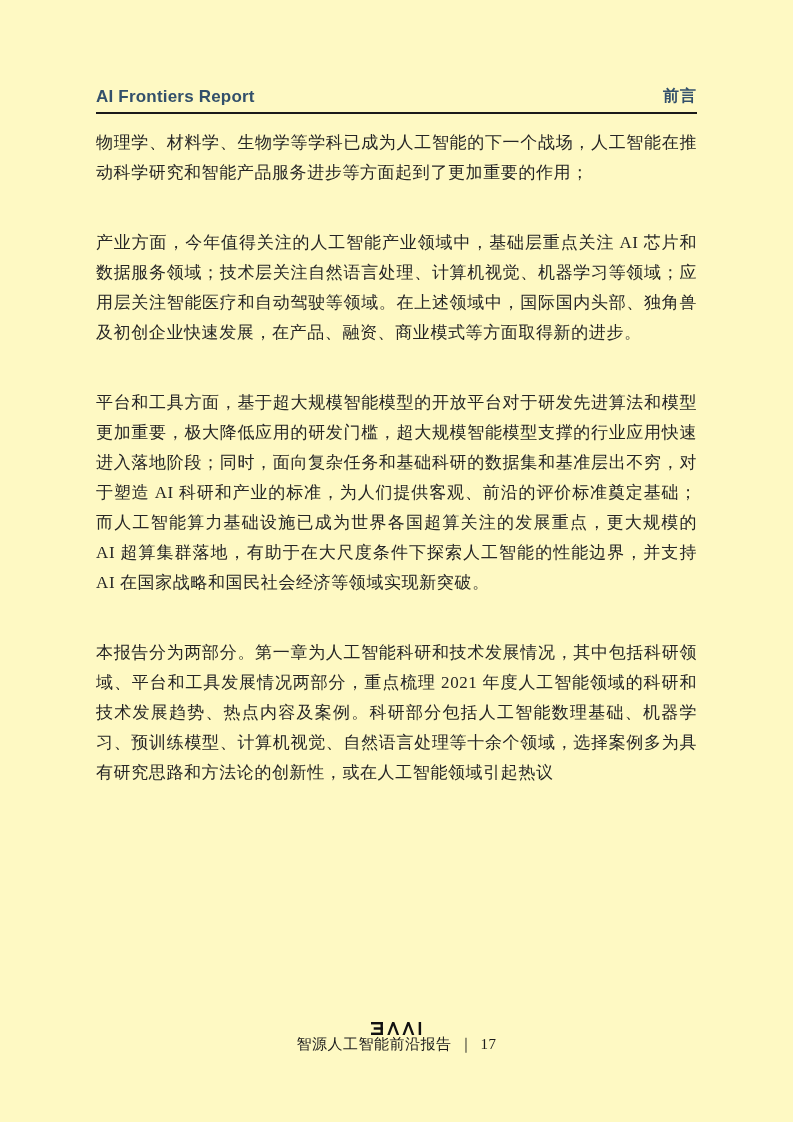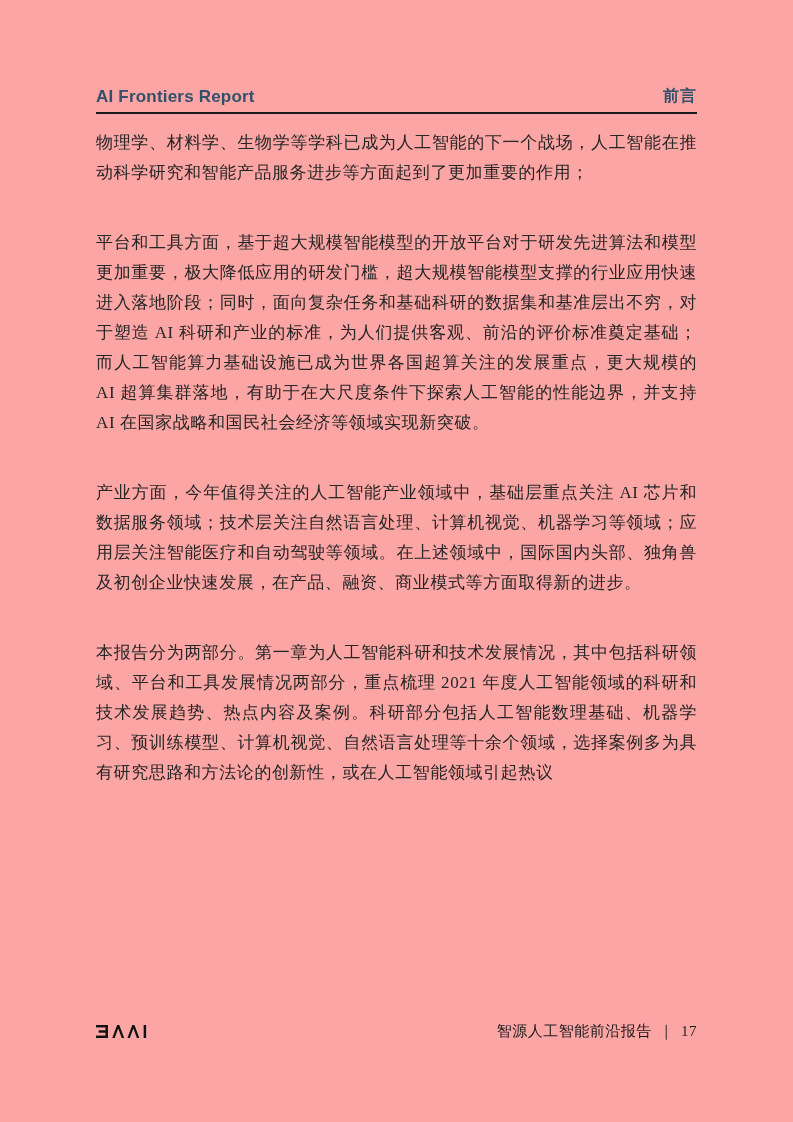--- a/index.html
+++ b/index.html
@@ -5,21 +5,21 @@
   * { margin: 0; padding: 0; box-sizing: border-box; }
   html, body { background: #ffffff; }
   body {
     width: 793px; height: 1122px;
     font-family: "Liberation Serif", "DejaVu Serif", serif;
     overflow: hidden;
   }
   .page {
     position: relative;
     width: 793px; height: 1122px;
-    background: #fca5a5;
+    background: #fef9c3;
     padding: 86px 96px 0 96px;
   }
   
   .page-header {
     display: flex;
     justify-content: space-between;
     align-items: flex-end;
     border-bottom: 2px solid #1a1a1a;
     padding-bottom: 5px;
   }
@@ -51,20 +51,21 @@
   }
   .page-body p:last-child { margin-bottom: 0; }
   
   .page-footer {
     position: absolute;
     left: 96px; right: 96px;
     top: 1022px;
     display: flex;
     justify-content: space-between;
     align-items: center;
+    flex-direction: column;
   }
   .baai-logo { display: flex; align-items: center; }
   .baai-logo svg { display: block; }
   .footer-right {
     font-size: 15px;
     color: #1a1a1a;
     letter-spacing: 0.5px;
   }
   .footer-sep {
     display: inline-block;
@@ -78,22 +79,22 @@
 
 <div class="page">
 
   <header class="page-header">
     <span class="header-left">AI Frontiers Report</span>
     <span class="header-right">前言</span>
   </header>
 
   <main class="page-body">
     <p>物理学、材料学、生物学等学科已成为人工智能的下一个战场，人工智能在推动科学研究和智能产品服务进步等方面起到了更加重要的作用；</p>
+    <p>产业方面，今年值得关注的人工智能产业领域中，基础层重点关注 AI 芯片和数据服务领域；技术层关注自然语言处理、计算机视觉、机器学习等领域；应用层关注智能医疗和自动驾驶等领域。在上述领域中，国际国内头部、独角兽及初创企业快速发展，在产品、融资、商业模式等方面取得新的进步。</p>
     <p>平台和工具方面，基于超大规模智能模型的开放平台对于研发先进算法和模型更加重要，极大降低应用的研发门槛，超大规模智能模型支撑的行业应用快速进入落地阶段；同时，面向复杂任务和基础科研的数据集和基准层出不穷，对于塑造 AI 科研和产业的标准，为人们提供客观、前沿的评价标准奠定基础；而人工智能算力基础设施已成为世界各国超算关注的发展重点，更大规模的 AI 超算集群落地，有助于在大尺度条件下探索人工智能的性能边界，并支持 AI 在国家战略和国民社会经济等领域实现新突破。</p>
-    <p>产业方面，今年值得关注的人工智能产业领域中，基础层重点关注 AI 芯片和数据服务领域；技术层关注自然语言处理、计算机视觉、机器学习等领域；应用层关注智能医疗和自动驾驶等领域。在上述领域中，国际国内头部、独角兽及初创企业快速发展，在产品、融资、商业模式等方面取得新的进步。</p>
     <p>本报告分为两部分。第一章为人工智能科研和技术发展情况，其中包括科研领域、平台和工具发展情况两部分，重点梳理 2021 年度人工智能领域的科研和技术发展趋势、热点内容及案例。科研部分包括人工智能数理基础、机器学习、预训练模型、计算机视觉、自然语言处理等十余个领域，选择案例多为具有研究思路和方法论的创新性，或在人工智能领域引起热议</p>
   </main>
 
   <footer class="page-footer">
     <div class="baai-logo" aria-label="BAAI">
 
       <svg width="52" height="13" viewBox="0 0 96 24" fill="#111111" xmlns="http://www.w3.org/2000/svg">
         <rect x="17.5" y="0" width="4.5" height="24"></rect>
         <rect x="0" y="0" width="22" height="4.5"></rect>
         <rect x="5" y="9.75" width="17" height="4.5"></rect>

